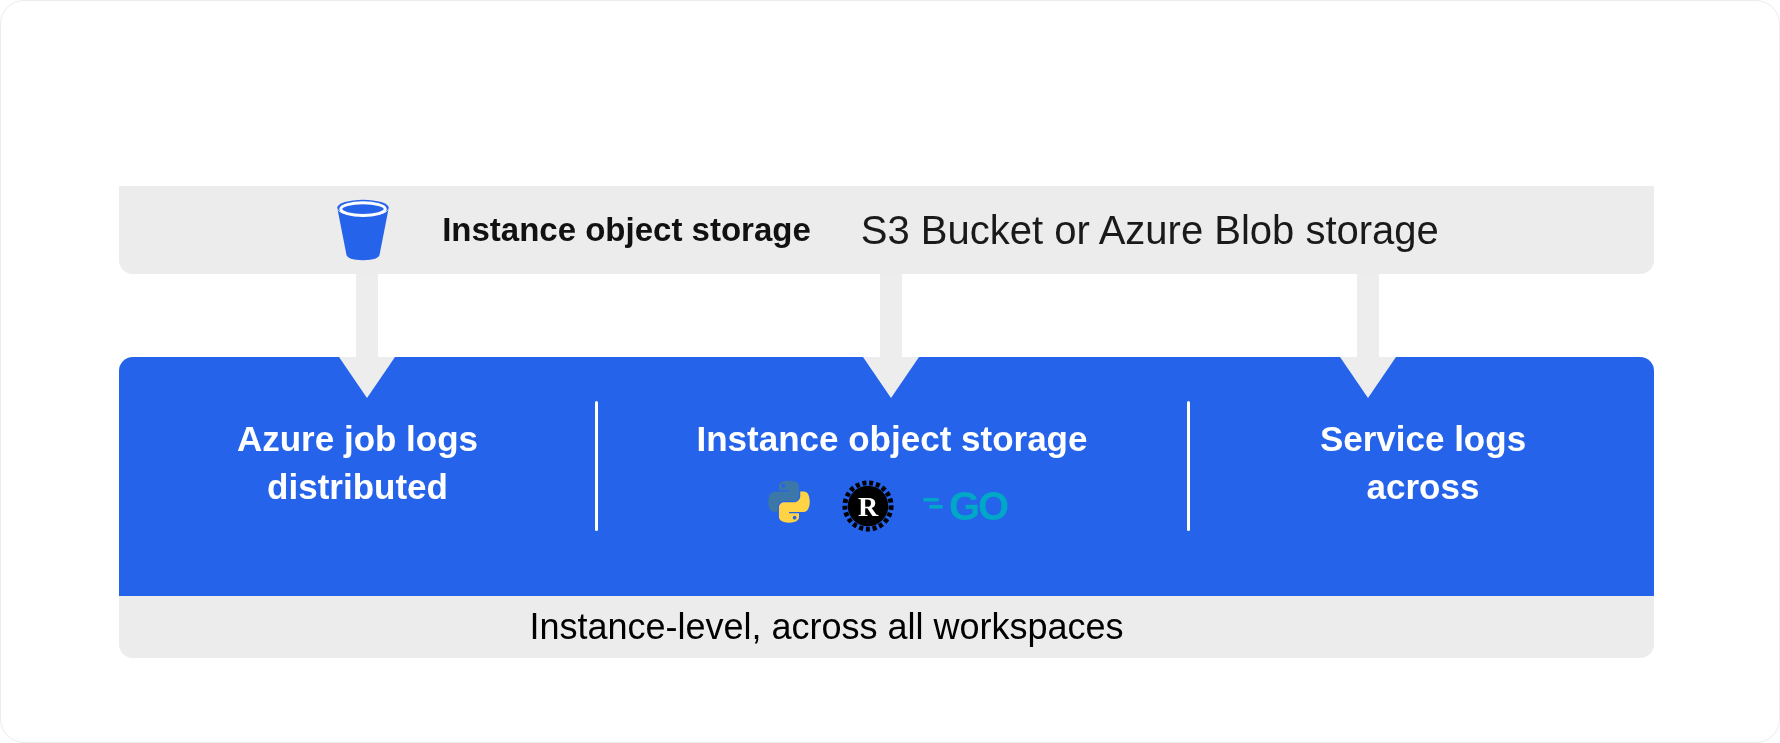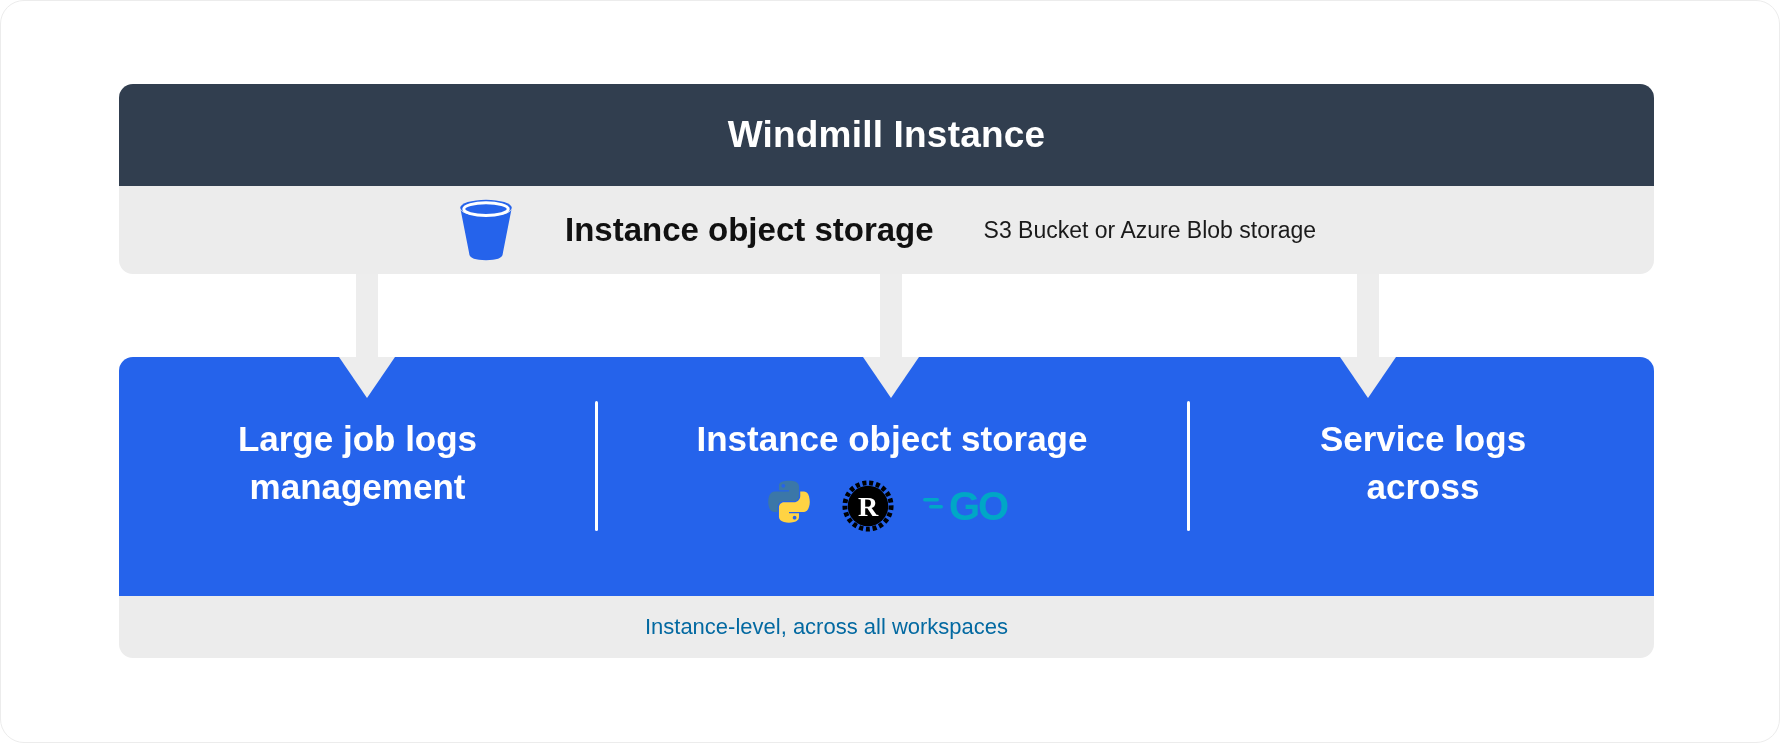--- a/index.html
+++ b/index.html
@@ -37,21 +37,21 @@
     position: absolute;
     left: 118px; top: 185px;
     width: 1535px; height: 88px;
     background: #ececec;
     border-radius: 0 0 14px 14px;
     display: flex; align-items: center; justify-content: center;
     gap: 50px;
   }
   .storage-bar .bucket { width: 58px; height: 64px; flex: 0 0 auto; }
   .storage-bar .label-bold   { font-size: 33px; font-weight: bold; color: #111111; }
-  .storage-bar .label-normal { font-size: 23px; font-weight: normal; color: #1a1a1a; }
+  .storage-bar .label-normal { font-size: 40px; font-weight: normal; color: #1a1a1a; }
 
   
   .flow-arrow {
     position: absolute;
     top: 273px;
     width: 56px; height: 125px;
     z-index: 3;
   }
   .flow-arrow.a1 { left: 338px; }
   .flow-arrow.a2 { left: 862px; }
@@ -104,33 +104,30 @@
   
   .footer {
     position: absolute;
     left: 118px; top: 595px;
     width: 1535px; height: 62px;
     background: #ececec;
     border-radius: 0 0 14px 14px;
     display: flex; align-items: center; justify-content: center;
   }
   .footer .label {
-    font-size: 22px;
-    color: #0369a1;
+    font-size: 36px;
+    color: #000000;
     margin-right: 120px; 
   }
 </style>
 </head>
 <body>
 
 <div class="canvas">
 
-  <div class="header">
-    <div class="title">Windmill Instance</div>
-  </div>
 
   <div class="storage-bar">
     <svg class="bucket" viewBox="0 0 64 72">
       <ellipse cx="32" cy="11" rx="29" ry="9" fill="#2563eb"></ellipse>
       <path d="M3 11 L13 62 Q13 70 32 70 Q51 70 51 62 L61 11 Q61 20 32 20 Q3 20 3 11 Z" fill="#2563eb"></path>
       <ellipse cx="32" cy="12.5" rx="25" ry="7.2" fill="none" stroke="#ffffff" stroke-width="3.4"></ellipse>
     </svg>
     <span class="label-bold">Instance object storage</span>
     <span class="label-normal">S3 Bucket or Azure Blob storage</span>
   </div>
@@ -146,22 +143,22 @@
   <svg class="flow-arrow a3" viewBox="0 0 56 125">
     <rect x="17" y="0" width="22" height="88" fill="#ededed"></rect>
     <polygon points="0,83 56,83 28,124" fill="#ededed"></polygon>
   </svg>
 
   <div class="blue-box"></div>
   <div class="divider d1"></div>
   <div class="divider d2"></div>
 
   <div class="section s1">
-    <div class="line">Large job logs</div>
-    <div class="line">management</div>
+    <div class="line">Azure job logs</div>
+    <div class="line">distributed</div>
   </div>
 
   <div class="section s2">
     <div class="line">Instance object storage</div>
     <div class="lang-icons">
 
       <svg width="52" height="52" viewBox="0 0 128 128">
         <path fill="#3b77a8" d="M63.391 1.988c-4.222.02-8.252.379-11.8 1.007-10.45 1.846-12.346 5.71-12.346 12.837v9.411h24.693v3.137H29.977c-7.176 0-13.46 4.313-15.426 12.521-2.268 9.405-2.368 15.275 0 25.096 1.755 7.311 5.947 12.519 13.124 12.519h8.491V67.234c0-8.151 7.051-15.34 15.426-15.34h24.665c6.866 0 12.346-5.654 12.346-12.548V15.833c0-6.693-5.646-11.72-12.346-12.837-4.244-.706-8.645-1.027-12.866-1.008zM50.037 9.557c2.55 0 4.634 2.117 4.634 4.721 0 2.593-2.083 4.69-4.634 4.69-2.56 0-4.633-2.097-4.633-4.69-.001-2.604 2.073-4.721 4.633-4.721z"></path>
         <path fill="#ffd343" d="M91.682 28.38v10.966c0 8.5-7.208 15.655-15.426 15.655H51.591c-6.756 0-12.346 5.783-12.346 12.549v23.515c0 6.691 5.818 10.628 12.346 12.547 7.816 2.297 15.312 2.713 24.665 0 6.216-1.801 12.346-5.423 12.346-12.547v-9.412H63.938v-3.138h37.012c7.176 0 9.852-5.005 12.348-12.519 2.578-7.735 2.467-15.174 0-25.096-1.774-7.145-5.161-12.521-12.348-12.521h-9.268zM77.809 87.927c2.561 0 4.634 2.097 4.634 4.692 0 2.602-2.074 4.719-4.634 4.719-2.55 0-4.633-2.117-4.633-4.719 0-2.595 2.083-4.692 4.633-4.692z"></path>
       </svg>

